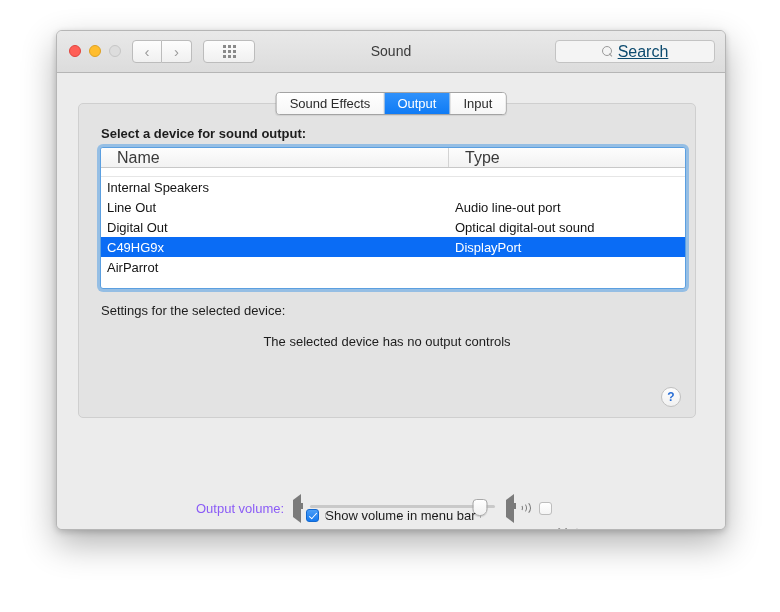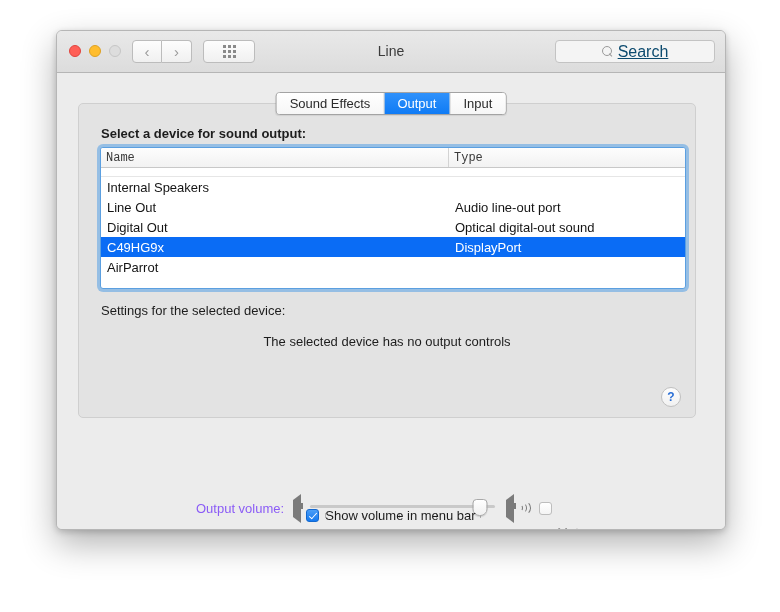--- a/index.html
+++ b/index.html
@@ -125,21 +125,21 @@
     box-shadow: 0 0 0 3px rgba(86,160,230,0.55);
     border: 1px solid #5b9fe0;
     overflow: hidden;
   }
   .thead {
     display: flex; height: 20px;
     background: linear-gradient(to bottom,#fdfdfd,#f2f2f2);
     border-bottom: 1px solid #c8c8c8;
   }
   .th {
-    font-size: 12px; color: #3a3a3a; line-height: 20px; padding-left: 5px; font-family: Liberation Mono, monospace;
+    font-size: 16px; color: #3a3a3a; line-height: 20px; padding-left: 16px;
   }
   .th.name { width: 348px; border-right: 1px solid #d3d3d3; }
   .th.type { flex: 1; }
 
   .tbody { position: relative; height: 121px; overflow: hidden; }
   .row { display: flex; height: 20px; align-items: center; }
   .row .c-name { width: 348px; padding-left: 6px; font-size: 13px; color: #141414; }
   .row .c-type { flex: 1; padding-left: 6px; font-size: 13px; color: #141414; }
   .row.clipped { height: 9px; align-items: flex-start; overflow: hidden; }
   .row.clipped .c-name, .row.clipped .c-type {
@@ -264,21 +264,21 @@
             <i></i>
             <i></i>
             <i></i>
             <i></i>
             <i></i>
             <i></i>
             <i></i>
         </span>
       </div>
 
-      <div class="wintitle">Line</div>
+      <div class="wintitle">Sound</div>
 
       <div class="searchbox">
         <span class="lens"></span>
         <span class="searchph">Search</span>
       </div>
     </div>
 
     <div class="body">
 
       <div class="tabs">

